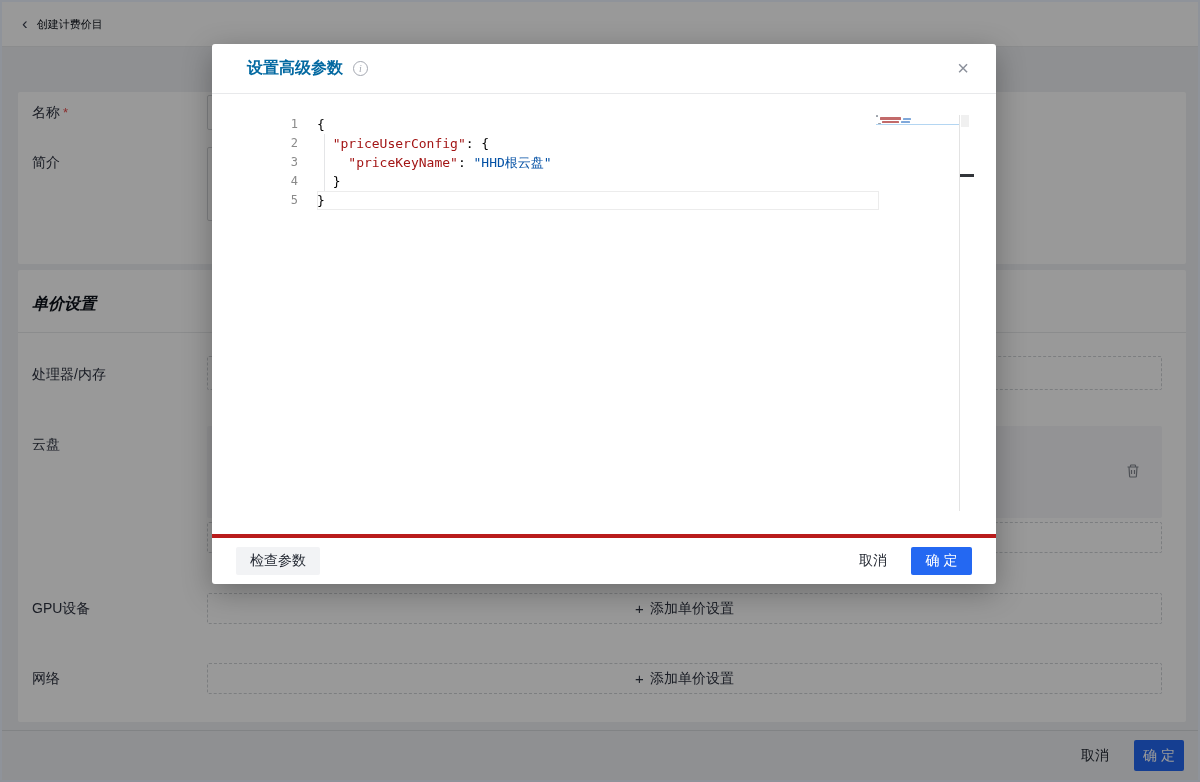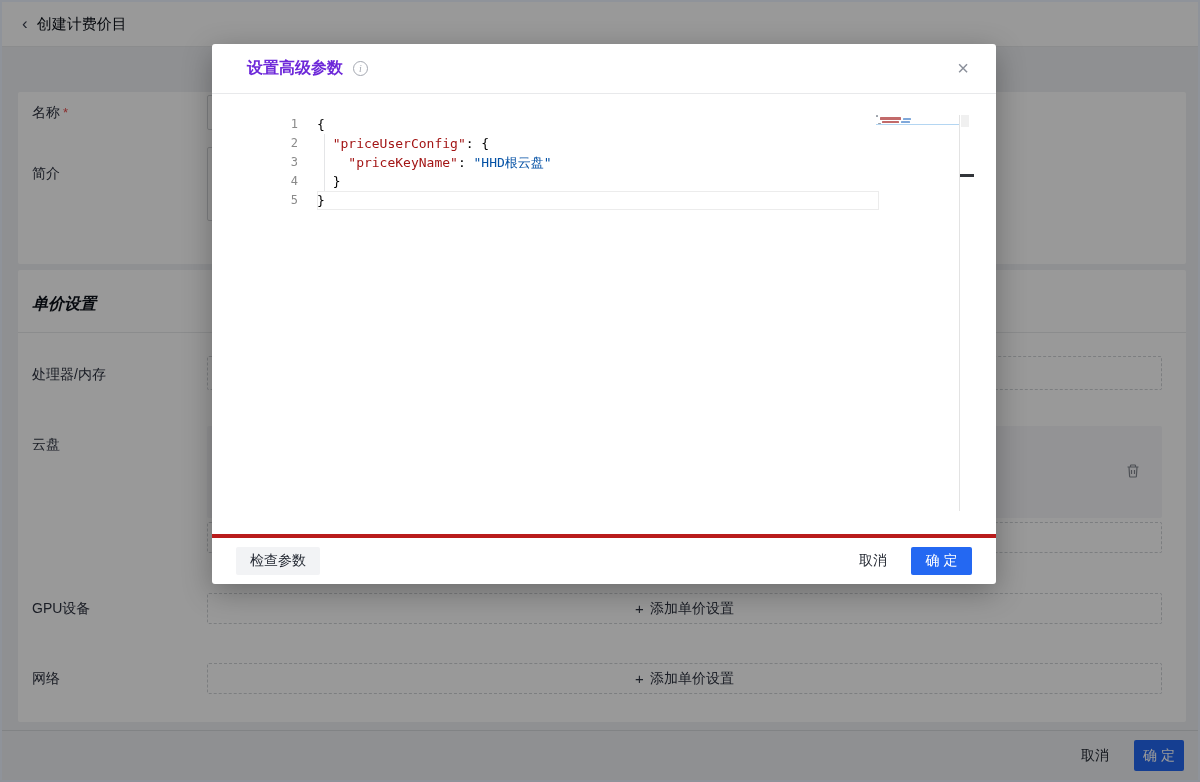--- a/index.html
+++ b/index.html
@@ -8,21 +8,21 @@
 
   .page { position:relative; width:1200px; height:782px; background:#eef0f3;
           border:2px solid #8f939a; overflow:hidden; }
 
   
   .topbar { position:absolute; left:0; top:0; width:100%; height:45px; background:#fff;
             border-bottom:1px solid #e8e9eb; }
   .back-wrap { position:absolute; left:20px; top:0; height:45px; display:flex; align-items:center;
                gap:9px; cursor:pointer; }
   .back-chev { font-size:17px; color:#3b4050; line-height:1; transform:translateY(-1px); }
-  .page-title { font-size:15px; color:#0b1018; }
+  .page-title { font-size:11px; color:#0b1018; }
 
   
   .card { position:absolute; background:#fff; border-radius:2px; }
   .card-basic { left:16px; top:90px; width:1168px; height:172px; }
   .card-pricing { left:16px; top:268px; width:1168px; height:452px; }
 
   .flabel { position:absolute; font-size:14px; color:#2e3340; }
   .req { color:#e74c4c; margin-left:3px; font-size:13px; }
 
   .text-input { position:absolute; background:#fff; border:1px solid #d4d6d9; border-radius:2px; }
@@ -47,21 +47,21 @@
                 display:flex; align-items:center; justify-content:center; font-size:14px; color:#fff;
                 cursor:pointer; white-space:pre; }
 
   
   .overlay { position:absolute; left:0; top:0; width:1200px; height:782px;
              background:rgba(0,0,0,0.40); z-index:50; }
   .modal { position:absolute; left:210px; top:42px; width:784px; height:540px; background:#fff;
            border-radius:3px; z-index:100; box-shadow:0 8px 30px rgba(0,0,0,0.30); }
   .modal-header { position:absolute; left:0; top:0; width:100%; height:50px;
                   border-bottom:1px solid #e8e9eb; display:flex; align-items:center; padding:0 24px; }
-  .modal-title { font-size:16px; font-weight:700; color:#6d28d9; margin-left:11px; }
+  .modal-title { font-size:16px; font-weight:700; color:#0369a1; margin-left:11px; }
   .info-icon { width:15px; height:15px; border:1px solid #a4a8b1; border-radius:50%; color:#a4a8b1;
                font-size:10px; line-height:13px; text-align:center; margin-left:10px;
                font-family:"Liberation Serif",serif; font-style:italic; }
   .modal-close { position:absolute; right:22px; top:14px; width:22px; height:22px; font-size:20px;
                  color:#8b909b; text-align:center; line-height:21px; cursor:pointer; }
 
   
   .editor { position:absolute; left:40px; top:71px; width:724px; height:396px; background:#fff;
             font-family:"DejaVu Sans Mono","Liberation Mono",monospace; }
   .gutter { position:absolute; left:0; top:0; width:46px; }
@@ -104,21 +104,21 @@
       <span class="back-chev">‹</span>
       <span class="page-title">创建计费价目</span>
     </div>
   </div>
 
   <div class="card card-basic"></div>
   <div class="flabel" style="left:30px; top:102px;text-align:center;">
     <span>名称</span><span class="req">*</span>
   </div>
   <div class="text-input" style="left:205px; top:93px; width:400px; height:35px;"></div>
-  <div class="flabel" style="left:30px; top:152px;margin-top:11px;">简介</div>
+  <div class="flabel" style="left:30px; top:152px;">简介</div>
   <div class="text-input" style="left:205px; top:145px; width:400px; height:74px;"></div>
 
   <div class="card card-pricing"></div>
   <div class="section-title">单价设置</div>
   <div class="section-divider"></div>
 
   <div class="flabel" style="left:30px; top:364px;">处理器/内存</div>
   <div class="dashed-btn" style="left:205px; top:354px; width:955px; height:34px;">
     <span class="plus">+</span>
     <span>添加单价设置</span>

